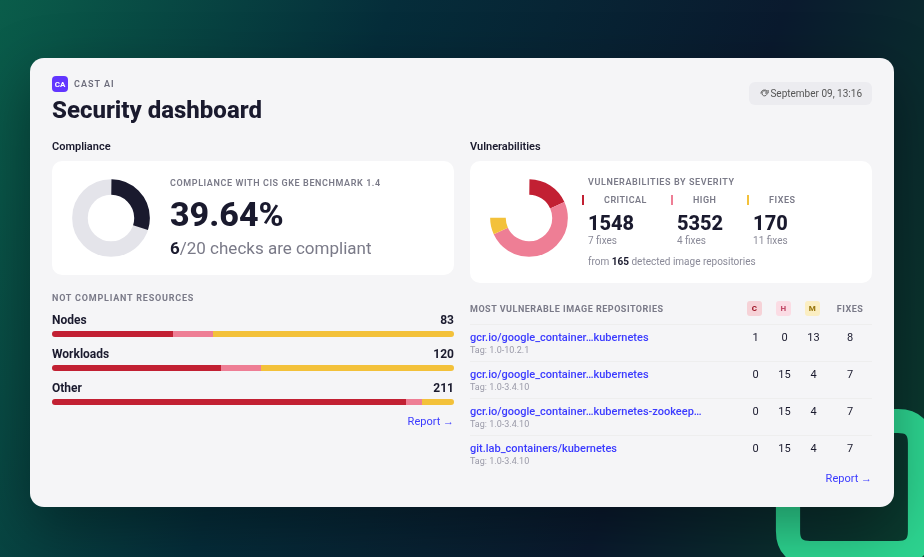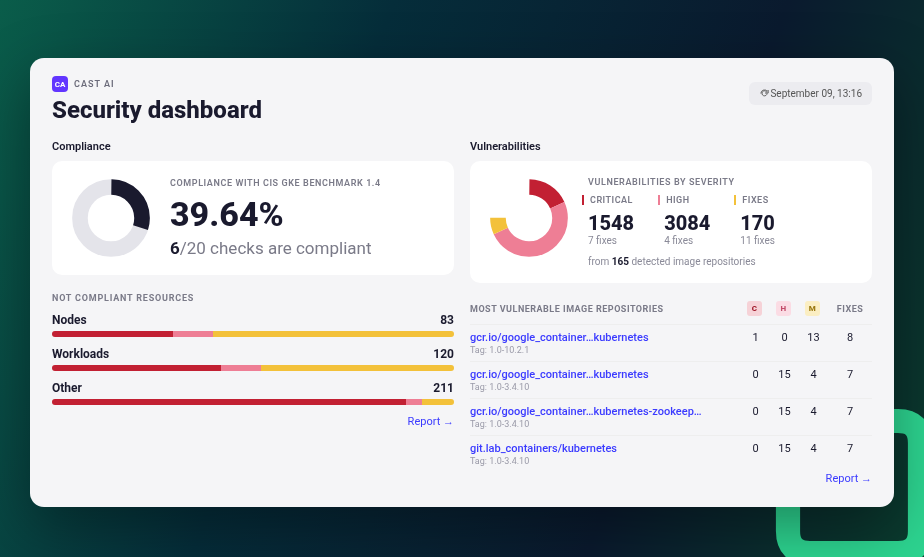--- a/index.html
+++ b/index.html
@@ -62,21 +62,21 @@
   .seg-red { background: #c22033; }
   .seg-pink { background: #ee7e95; }
   .seg-yellow { background: #f3c13a; }
   .report-link { font-size: 11px; color: #3b3bff; text-align: right; cursor: pointer; }
   .report-link::after { content: " →"; }
   .vuln-body { flex: 1; }
   .vuln-stats { display: flex; gap: 0; margin-top: 8px; }
   .vuln-item { padding: 0 14px; position: relative; }
   .vuln-item:not(:first-child) { border-left: 2px solid transparent; }
   .vuln-item:first-child { padding-left: 0; }
-  .vuln-item .sev-label { font-size: 9px; letter-spacing: 0.5px; color: #7a7a88; font-weight: 600; border-left-width:2px; border-left-style:solid; padding-left:6px; margin-left:-6px; }
+  .vuln-item .sev-label { font-size: 9px; letter-spacing: 0.5px; color: #7a7a88; font-weight: 600; border-left-width:2px; border-left-style:solid; padding-left:20px; margin-left:-6px; }
   .vuln-item .sev-num { font-size: 20px; font-weight: 800; color: #1a1a2e; margin-top: 6px; }
   .vuln-item .sev-fix { font-size: 10px; color: #8a8a98; }
   .sev-critical { border-left-color:#c22033; }
   .sev-high { border-left-color:#ee7e95; }
   .sev-medium { border-left-color:#f3c13a; }
   .vuln-footer { font-size: 10px; color: #8a8a98; margin-top: 10px; }
   .vuln-footer b { color: #1a1a2e; }
   .repo-header { display: flex; align-items: center; font-size: 9px; letter-spacing: 0.5px; color: #7a7a88; font-weight: 700; margin: 18px 0 8px; }
   .repo-header .spacer { flex: 1; }
   .chip { width: 15px; height: 15px; border-radius: 3px; display: flex; align-items: center; justify-content: center; font-size: 8px; font-weight: 800; margin-left: 14px; }
@@ -192,21 +192,21 @@
         <div class="vuln-body">
           <div class="subtitle" style="font-size:9px;letter-spacing:0.6px;color:#7a7a88;font-weight:600;">VULNERABILITIES BY SEVERITY</div>
           <div class="vuln-stats" id="vuln-stats">
               <div class="vuln-item">
                 <div class="sev-label sev-critical">CRITICAL</div>
                 <div class="sev-num">1548</div>
                 <div class="sev-fix">7 fixes</div>
               </div>
               <div class="vuln-item">
                 <div class="sev-label sev-high">HIGH</div>
-                <div class="sev-num">3084</div>
+                <div class="sev-num">5352</div>
                 <div class="sev-fix">4 fixes</div>
               </div>
               <div class="vuln-item">
                 <div class="sev-label sev-medium">FIXES</div>
                 <div class="sev-num">170</div>
                 <div class="sev-fix">11 fixes</div>
               </div>
             </div>
           <div class="vuln-footer">
             <span>from </span><b>165</b><span> detected image repositories</span>

